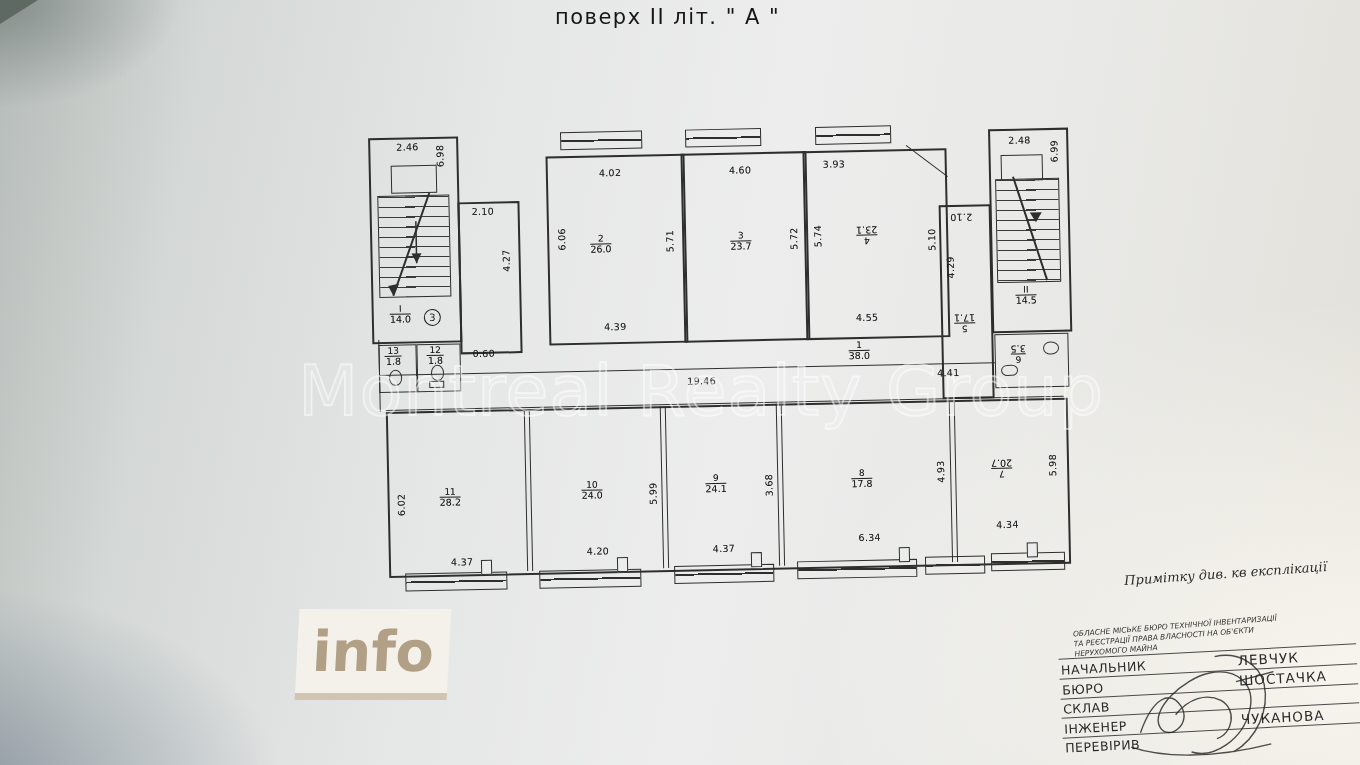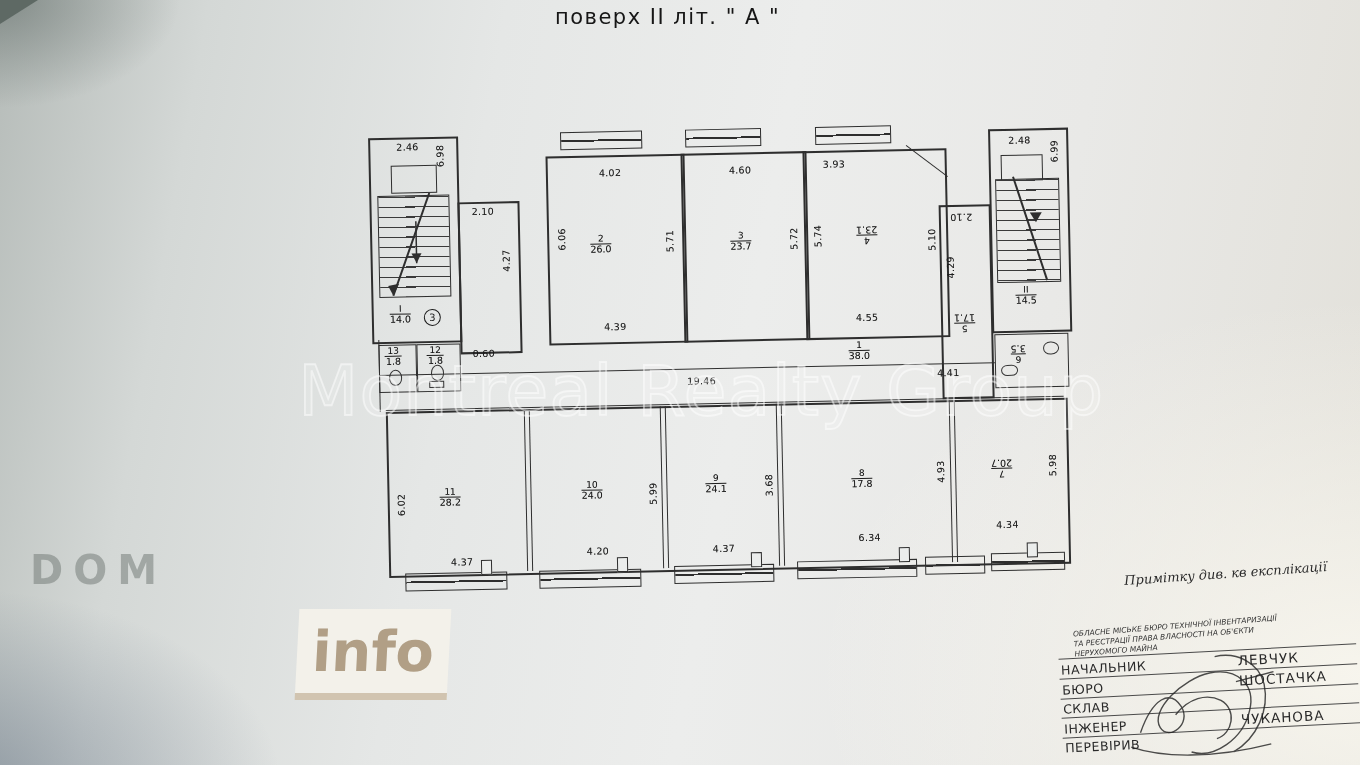--- a/index.html
+++ b/index.html
@@ -222,21 +222,20 @@
     <div class="winh" style="left:556px;top:436px;width:58px;"></div>
     <div class="winh" style="left:622px;top:434px;width:72px;"></div>
     <div class="dmark" style="left:112px;top:430px;"></div>
     <div class="dmark" style="left:248px;top:430px;"></div>
     <div class="dmark" style="left:382px;top:428px;"></div>
     <div class="dmark" style="left:530px;top:426px;"></div>
     <div class="dmark" style="left:658px;top:424px;"></div>
   </div>
 
   <div id="wm-center">Montreal Realty Group</div>
-  <div id="wm-dom">DOM</div>
   <div id="wm-infobox">
     <span>info</span>
   </div>
 
   <div id="note">Примітку див. кв експлікації</div>
 
   <div id="stamp">
     <div class="hdr">
       <div>ОБЛАСНЕ МІСЬКЕ БЮРО ТЕХНІЧНОЇ ІНВЕНТАРИЗАЦІЇ</div>
       <div>ТА РЕЄСТРАЦІЇ ПРАВА ВЛАСНОСТІ НА ОБ'ЄКТИ</div>

